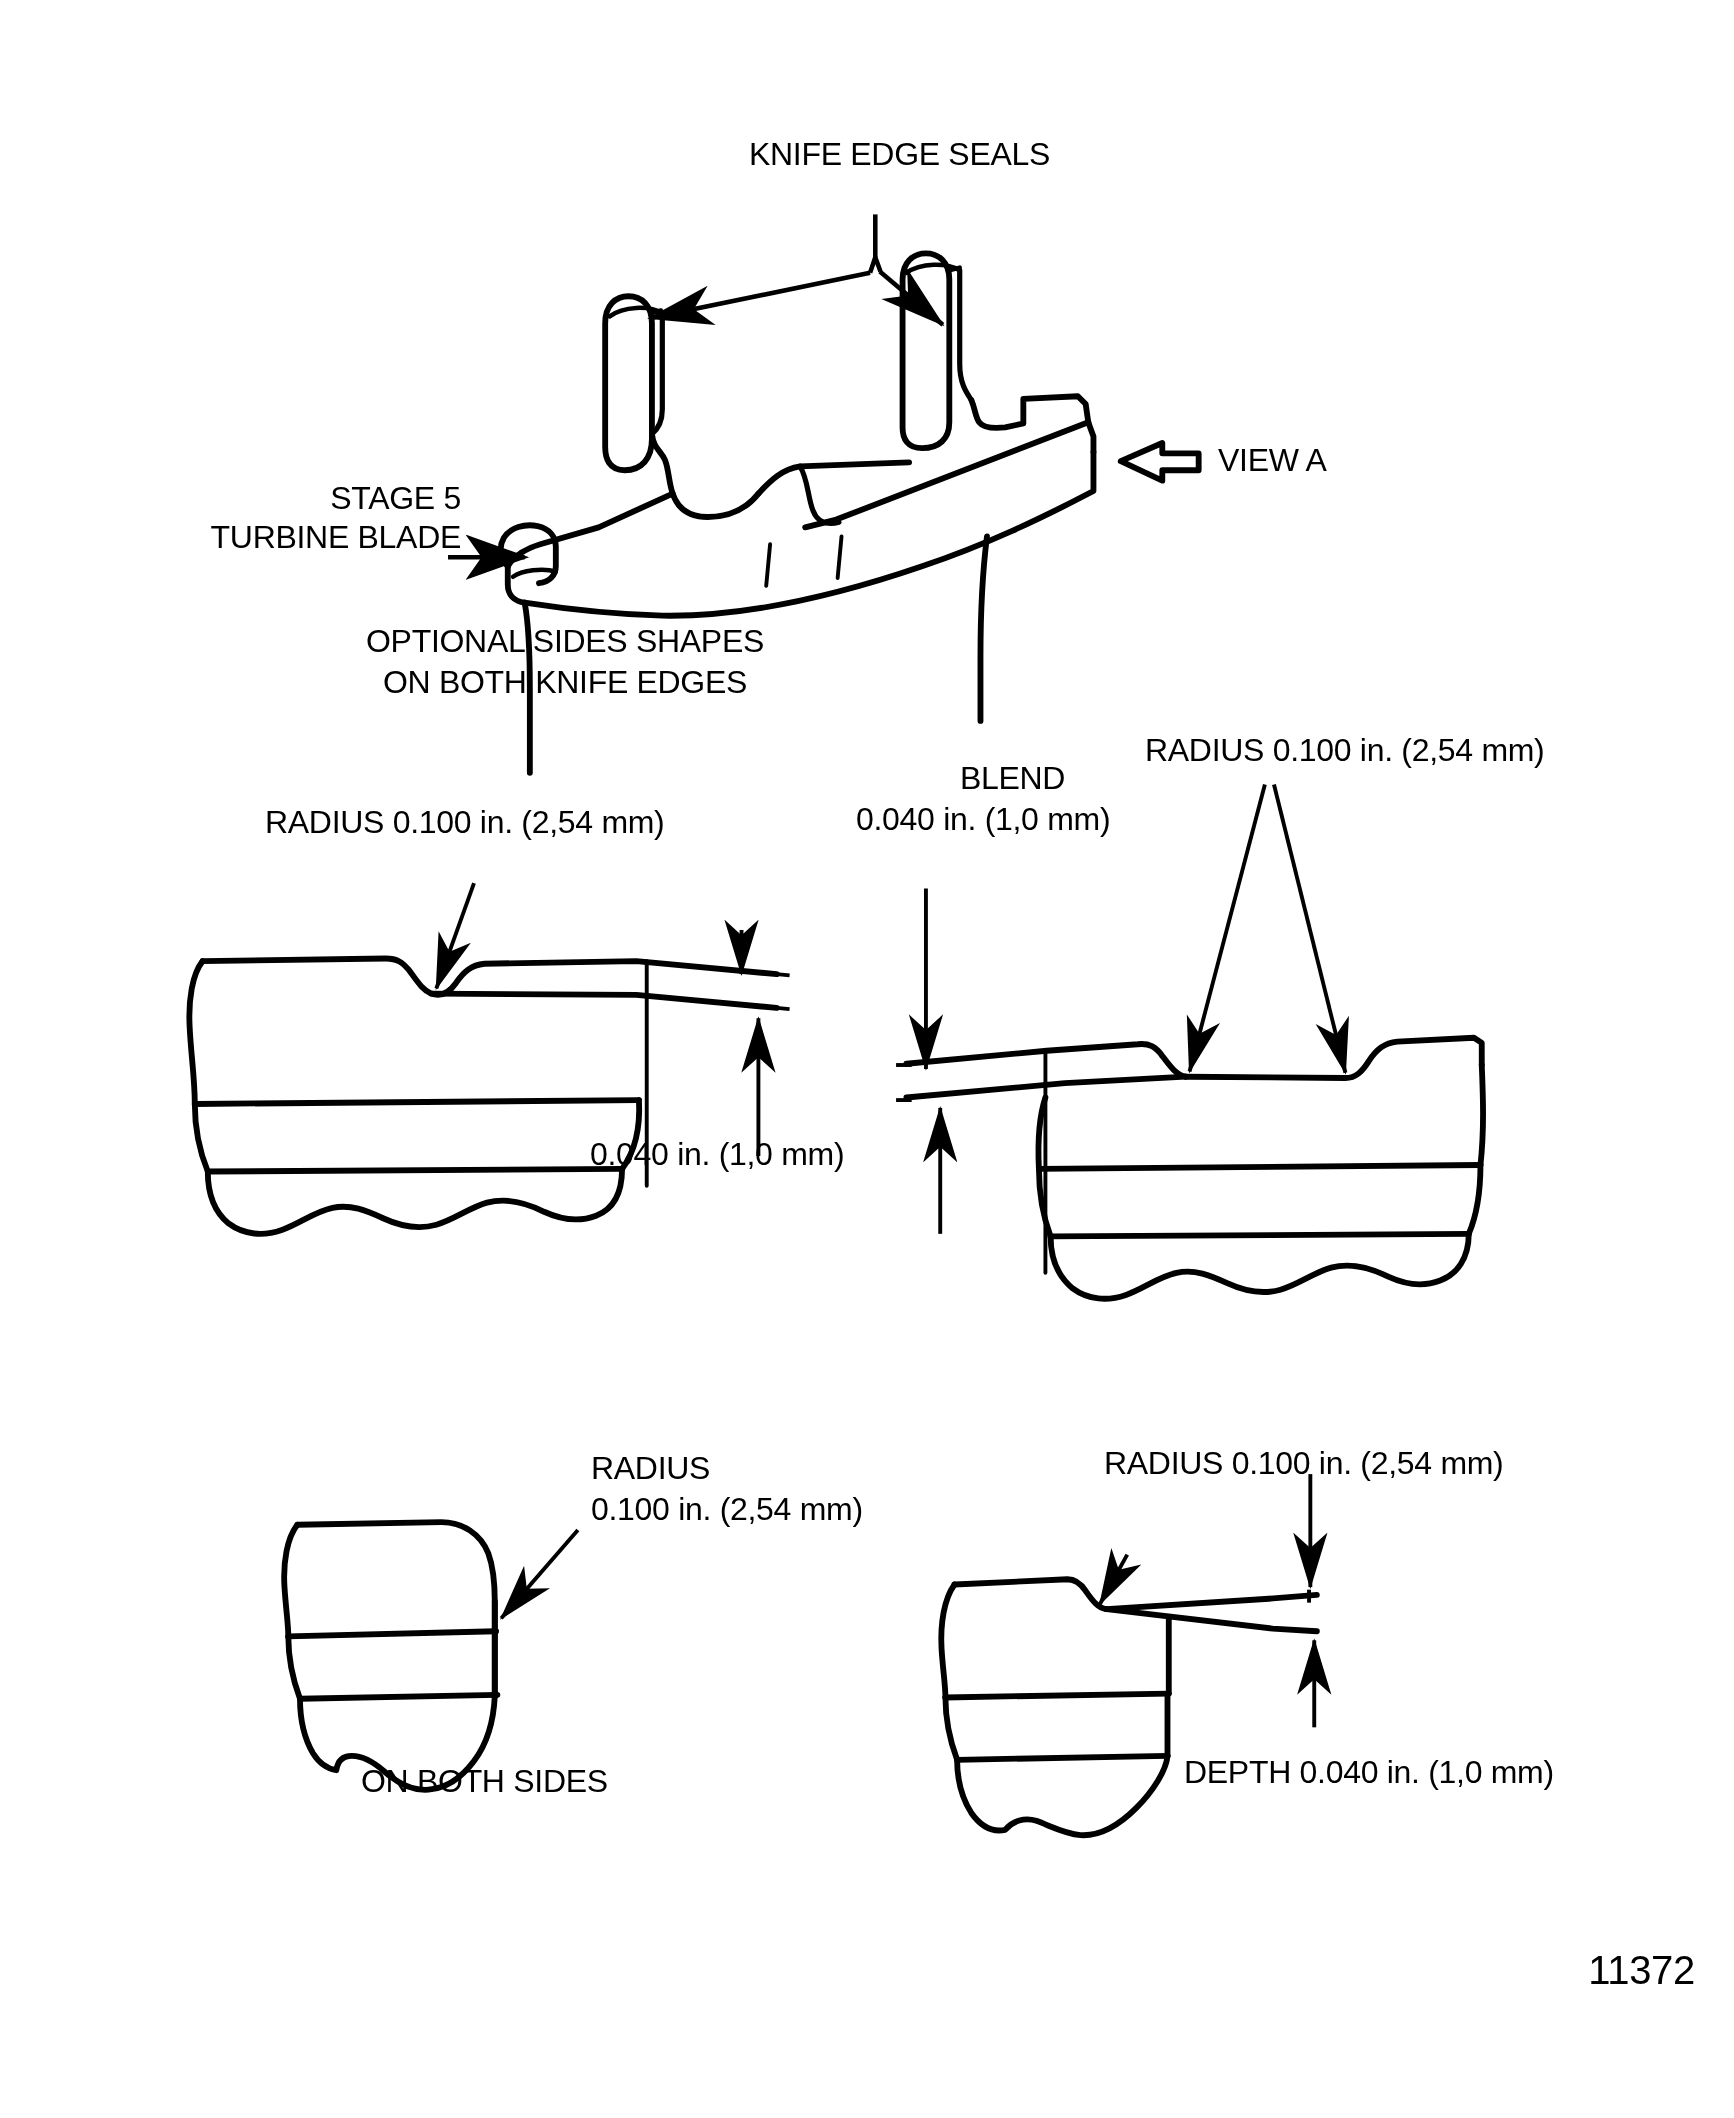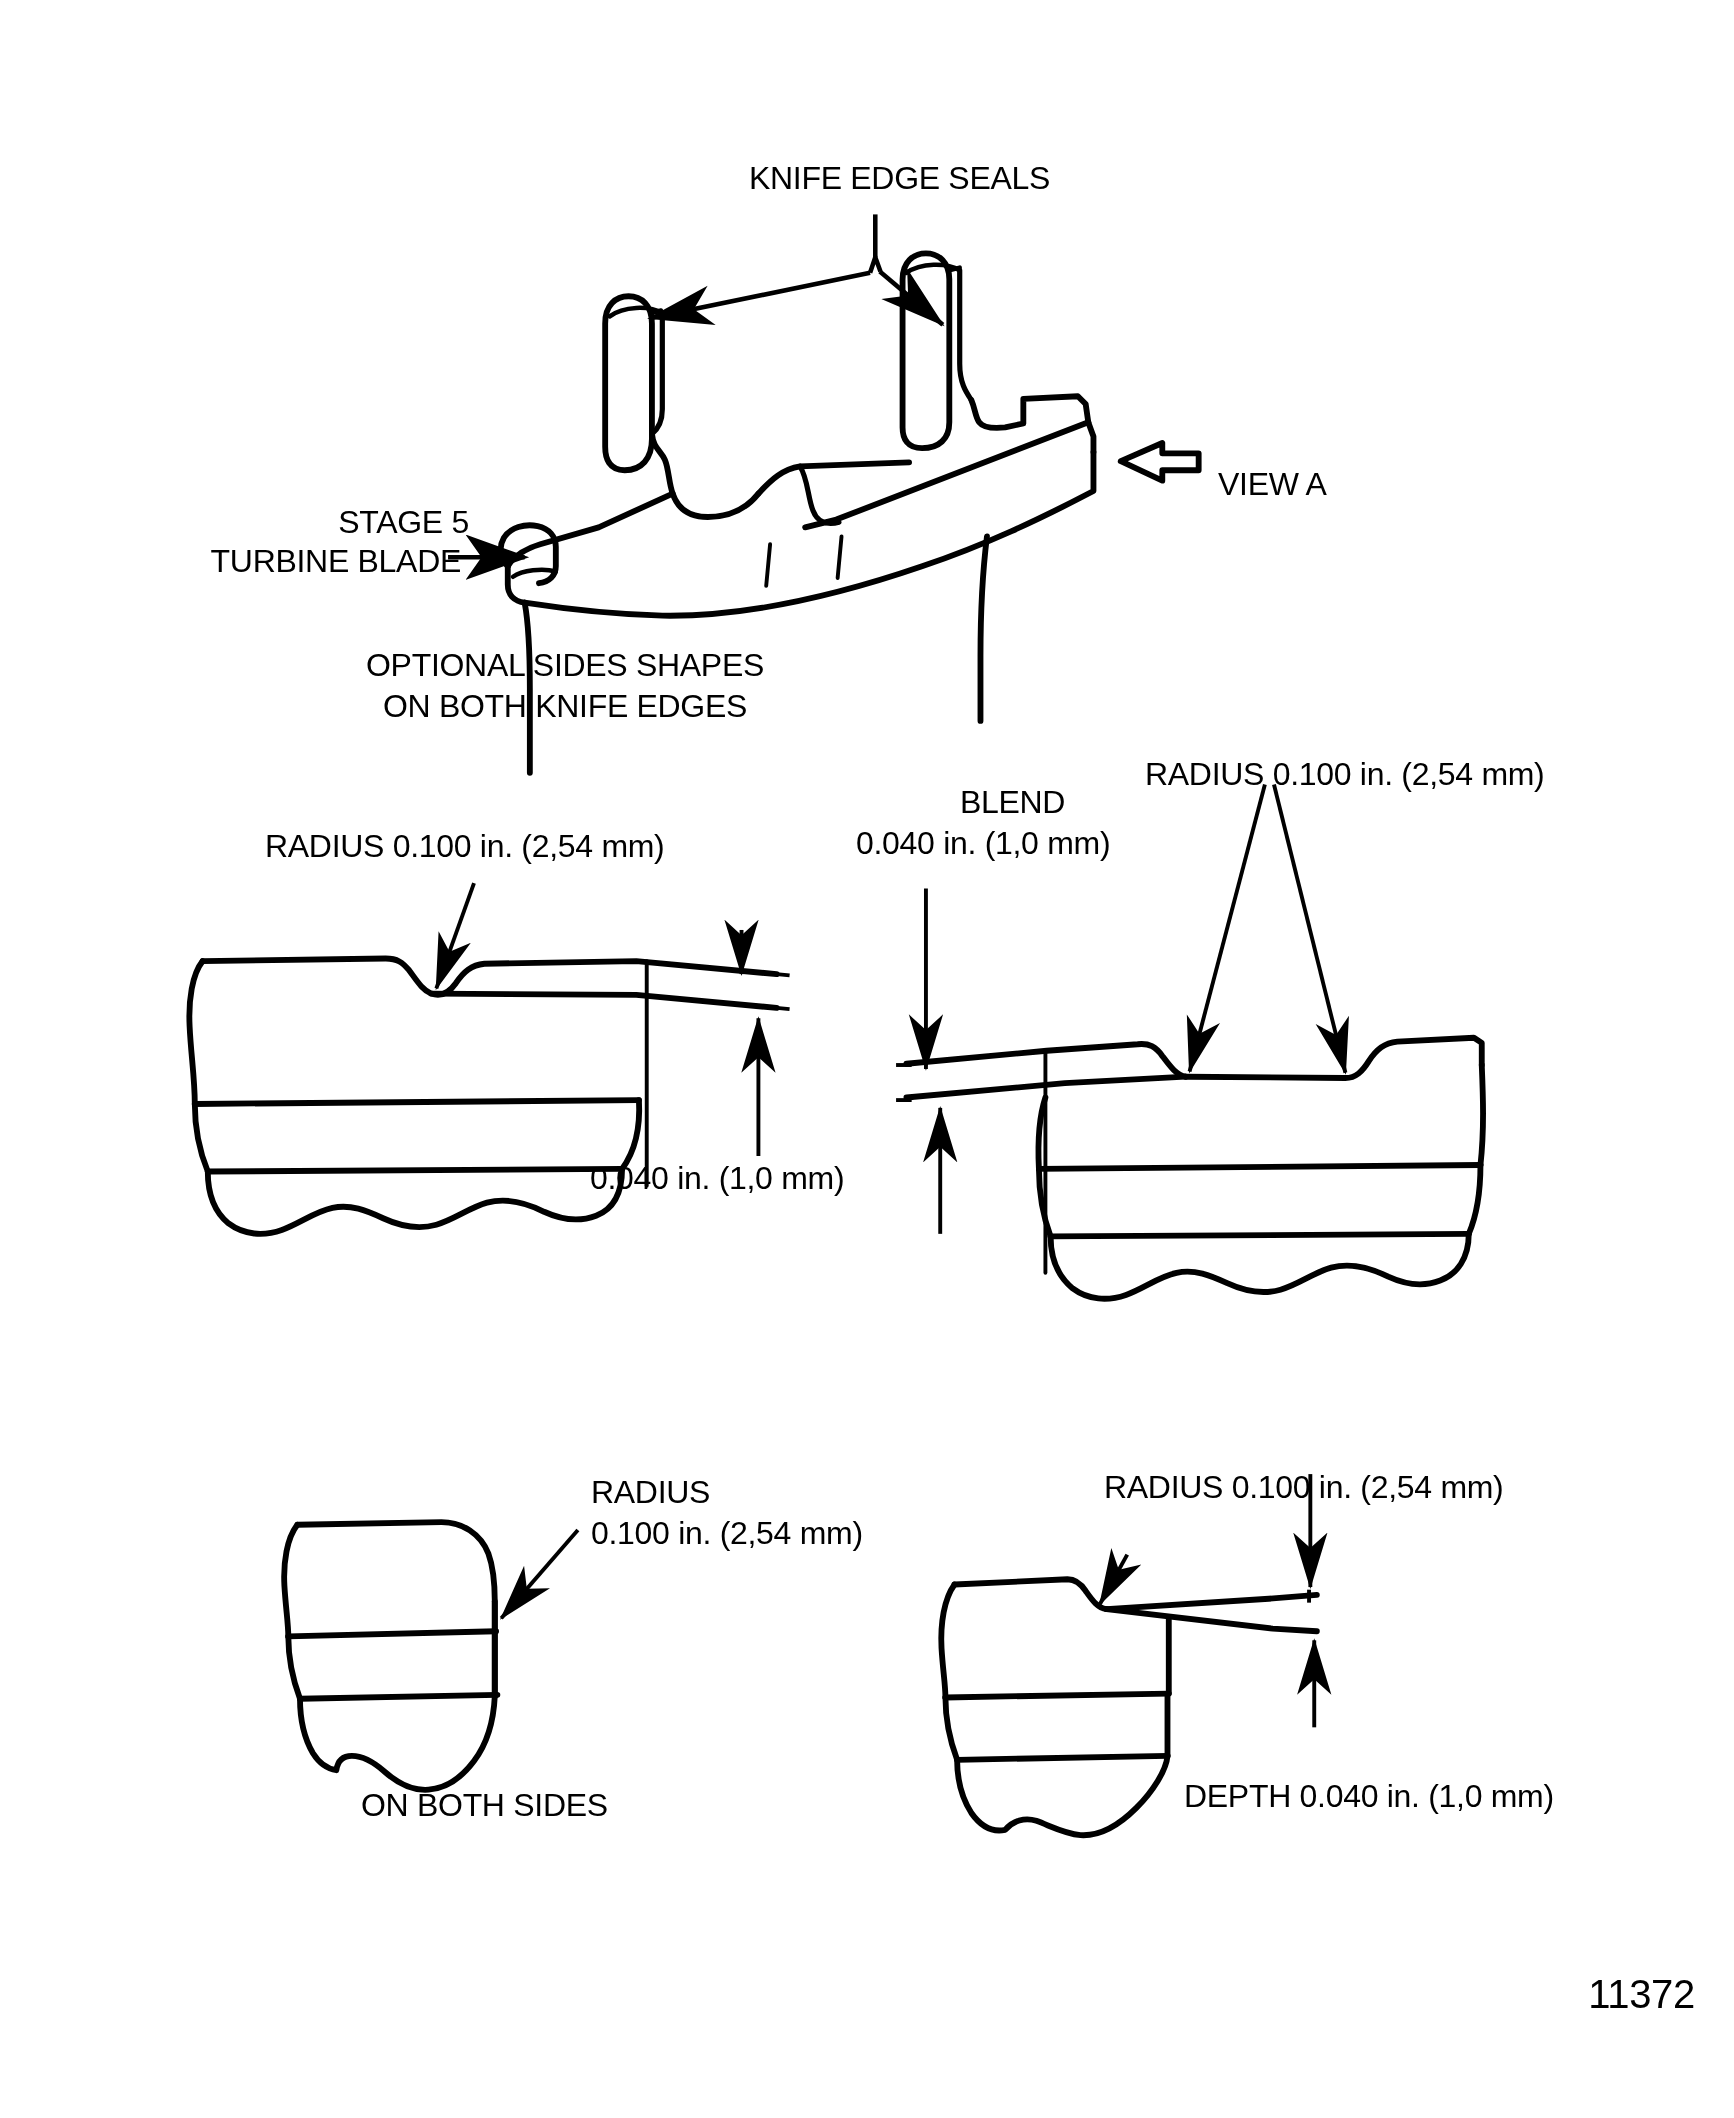--- a/index.html
+++ b/index.html
@@ -28,21 +28,20 @@
     height: 2119px;
     display: block;
   }
   .lbl {
     position: absolute;
     font-family: "Liberation Sans", sans-serif;
     color: #000;
     white-space: pre;
     line-height: 1.18;
     letter-spacing: -0.3px;
-    margin-top: 24px;
   }
   .t-big   { font-size: 32px; }
   .t-mid   { font-size: 32px; }
   .t-num   { font-size: 40px; }
   .center  { text-align: center; }
   .left    { text-align: left; }
   .right   { text-align: right; }
 </style>
 </head>
 <body>
@@ -264,21 +263,21 @@
       <line x1="1736" y1="2394" x2="1694" y2="2470" marker-end="url(#arrowThin)"></line>
 
       <line x1="2016" y1="2468" x2="2016" y2="2448" stroke-width="6"></line>
       <line x1="2018" y1="2270" x2="2018" y2="2444" marker-end="url(#arrowThin)"></line>
       <line x1="2024" y1="2660" x2="2024" y2="2526" marker-end="url(#arrowThin)"></line>
     </g>
   </svg>
 
   <div class="lbl t-big center" style="left:685px; top:136px; width:429px;">KNIFE EDGE SEALS</div>
 
-  <div class="lbl t-big right" style="left:86px; top:480px; width:383px;">STAGE 5</div>
+  <div class="lbl t-big right" style="left:78px; top:480px; width:383px;">STAGE 5</div>
 
   <div class="lbl t-big right" style="left:78px; top:519px; width:383px;">TURBINE BLADE</div>
 
   <div class="lbl t-big left" style="left:1218px; top:442px; width:234px;">VIEW A</div>
 
   <div class="lbl t-big center" style="left:273px; top:623px; width:584px;">OPTIONAL SIDES SHAPES</div>
 
   <div class="lbl t-big center" style="left:273px; top:664px; width:584px;">ON BOTH KNIFE EDGES</div>
 
   <div class="lbl t-mid left" style="left:265px; top:804px; width:584px;">RADIUS 0.100 in. (2,54 mm)</div>

